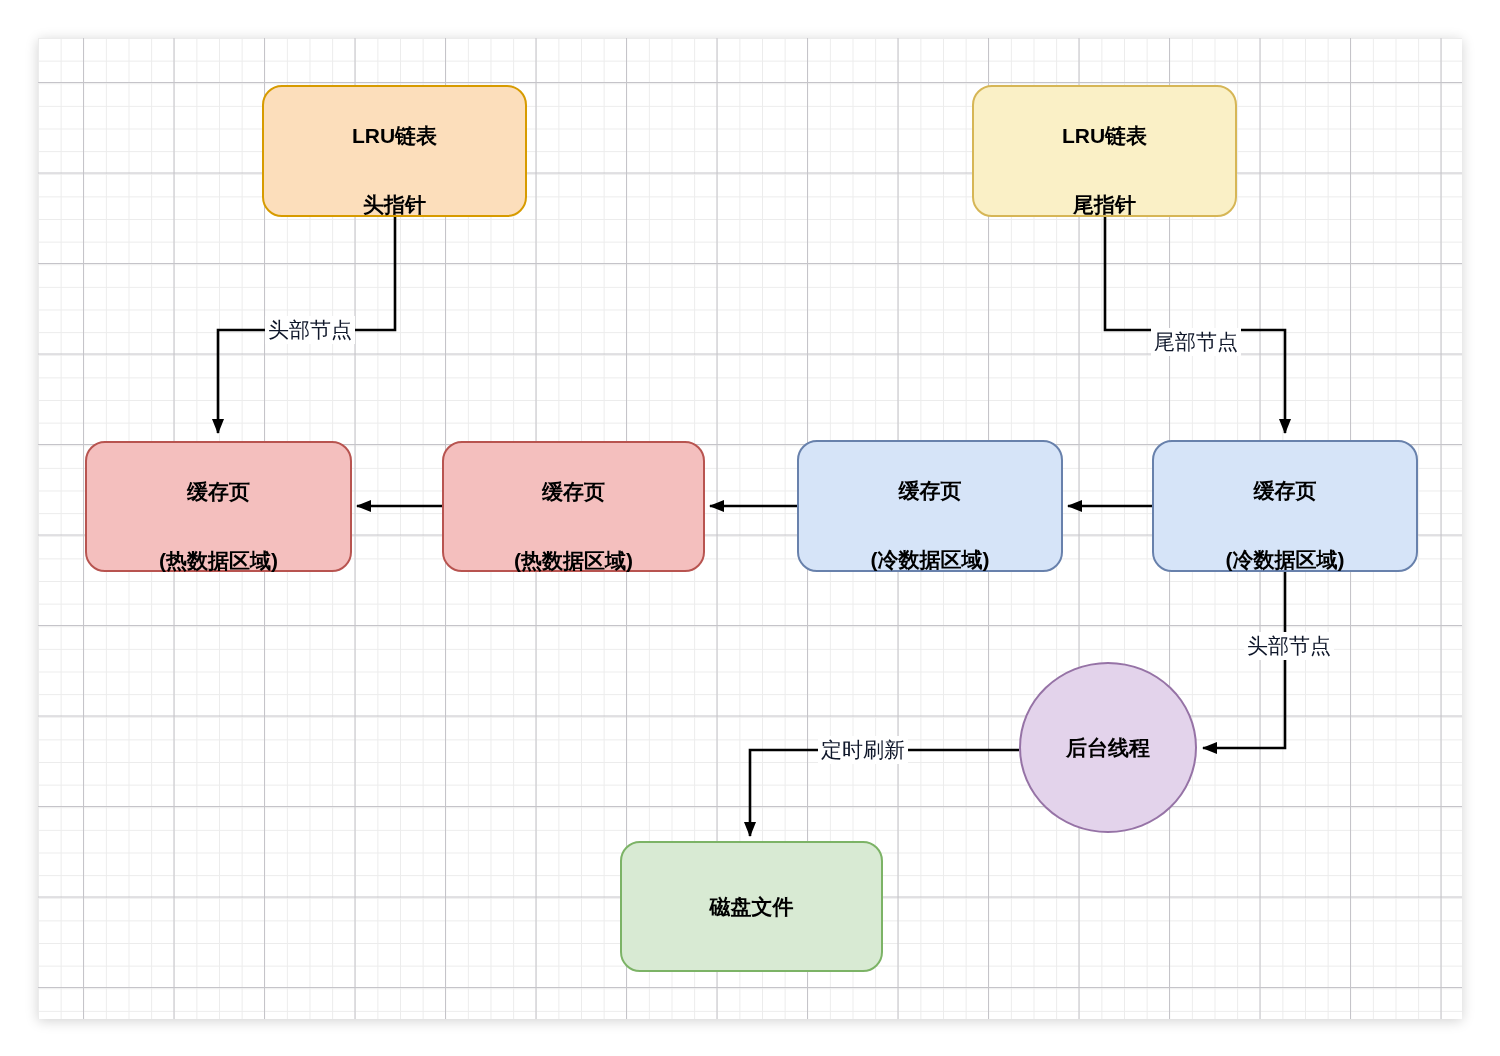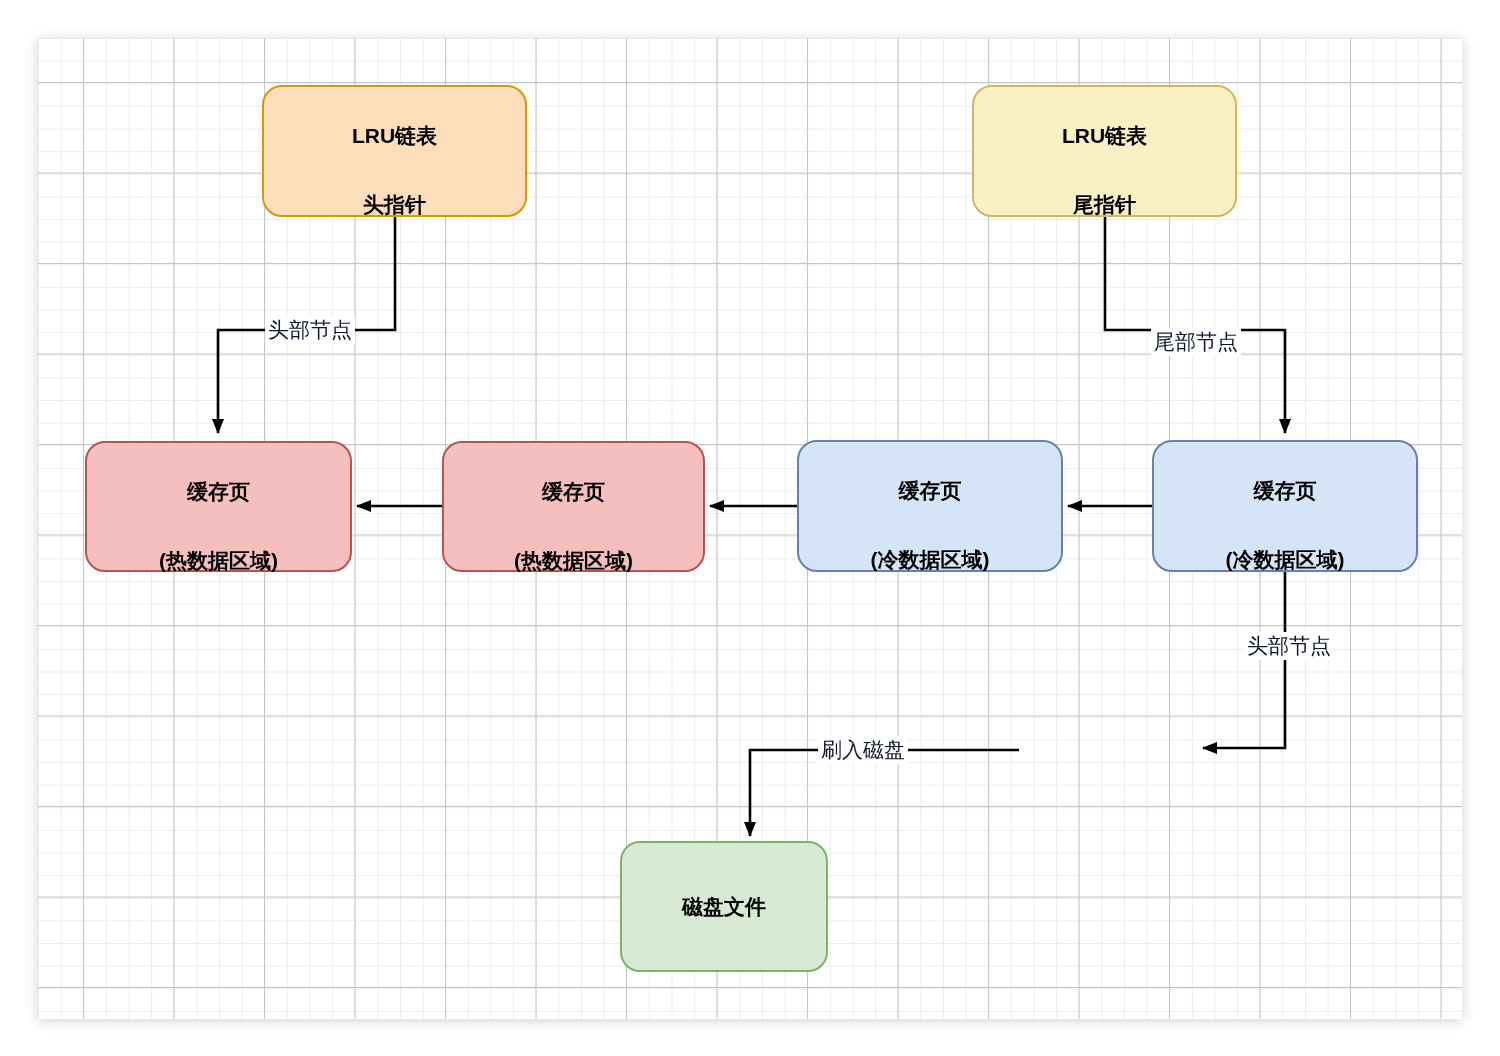--- a/index.html
+++ b/index.html
@@ -144,25 +144,28 @@
     </div>
   </div>
 
   <div class="node blue" style="left:1152px; top:440px; width:266px; height:132px;">
     <div>
       <span class="ln">缓存页</span>
       <span class="ln">(冷数据区域)</span>
     </div>
   </div>
 
+  <div class="node circle" style="left:1019px; top:662px; width:178px; height:171px;">
+    <span>后台线程</span>
+  </div>
 
-  <div class="node green" style="left:620px; top:841px; width:208px; height:131px;">
+  <div class="node green" style="left:620px; top:841px; width:263px; height:131px;">
     <span>磁盘文件</span>
   </div>
 
   <div class="edge-label" style="left:310px; top:330px;">头部节点</div>
 
   <div class="edge-label" style="left:1196px; top:342px;">尾部节点</div>
 
   <div class="edge-label" style="left:1289px; top:646px;">头部节点</div>
 
-  <div class="edge-label" style="left:863px; top:750px;">刷入磁盘</div>
+  <div class="edge-label" style="left:863px; top:750px;">定时刷新</div>
 </div>
 
 </body></html>

